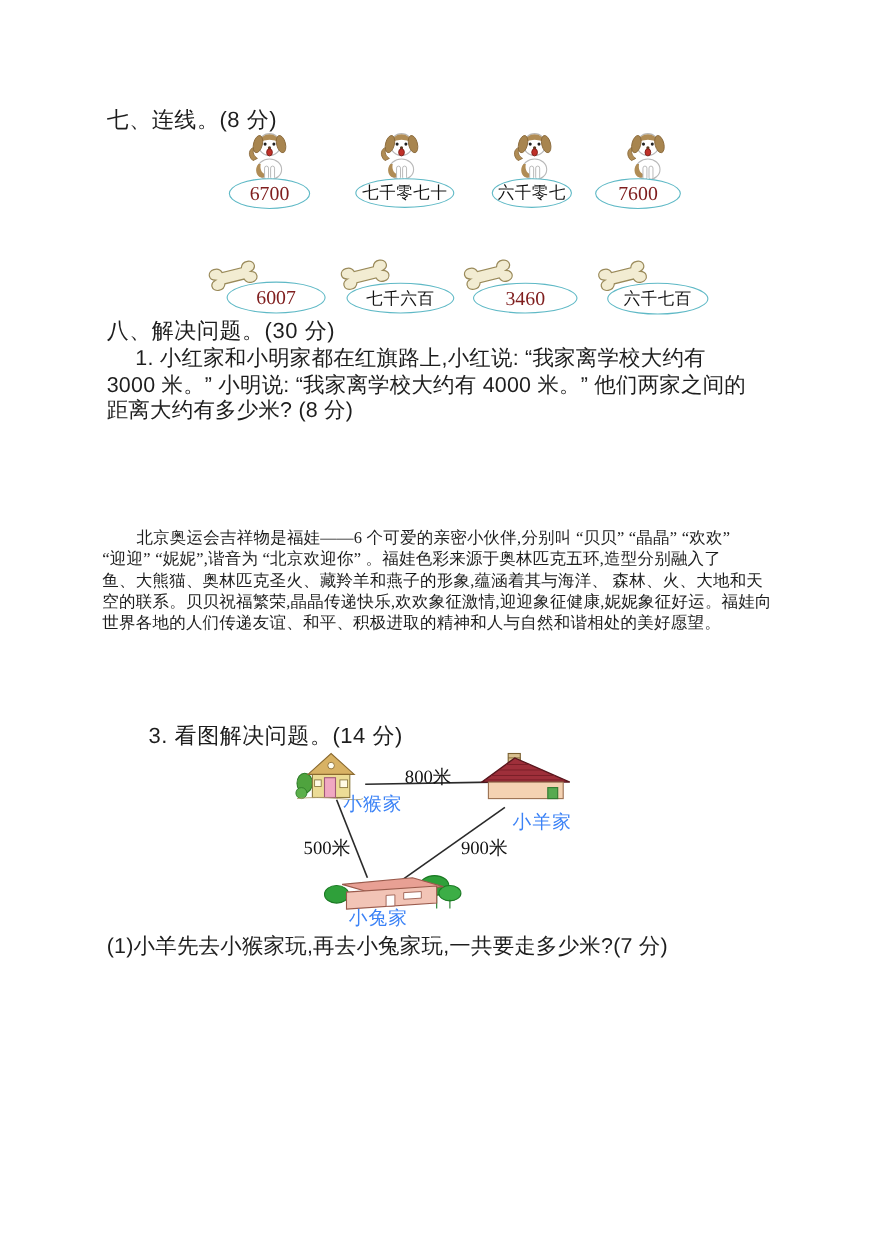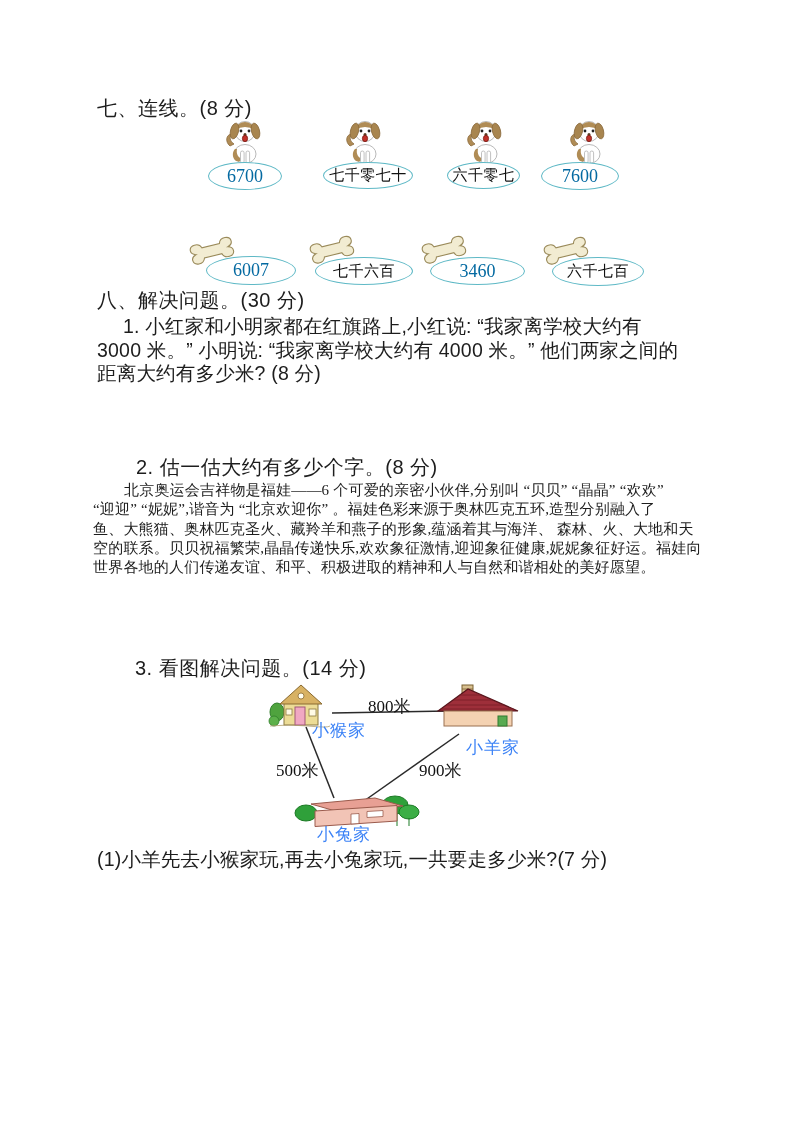--- a/index.html
+++ b/index.html
@@ -10,21 +10,21 @@
   .abs{position:absolute;}
   .sec-title{font-size:20px;letter-spacing:0.5px;white-space:nowrap;}
   .prob-line{font-size:19.5px;line-height:23.5px;white-space:nowrap;letter-spacing:0.2px;}
   .p1 .prob-line:first-child{padding-left:26px;}
   .passage .pass-line{font-family:"Liberation Serif",serif;font-size:15px;line-height:19.3px;white-space:nowrap;letter-spacing:0.2px;}
   .passage .pass-line:first-child{padding-left:31px;}
   .oval{
     border:1.6px solid #5fb9c6;border-radius:50%;background:#ffffff;
     display:flex;align-items:center;justify-content:center;
   }
-  .oval-num{font-family:"Liberation Serif",serif;font-size:18px;color:#0369a1;}
+  .oval-num{font-family:"Liberation Serif",serif;font-size:18px;color:#7f1d1d;}
   .oval-cn{font-family:"Liberation Serif",serif;font-size:15px;color:#111;letter-spacing:0.5px;}
   .dist-label{font-family:"Liberation Serif",serif;font-size:17px;color:#111;white-space:nowrap;}
   .house-label{font-family:"Liberation Serif",serif;font-size:17px;color:#3b82f6;white-space:nowrap;letter-spacing:1px;}
   .question{font-size:19.5px;white-space:nowrap;letter-spacing:0.2px;}
 </style>
 </head>
 <body>
 
 <div id="page">
 
@@ -139,21 +139,20 @@
   </svg>
 
   <div class="abs sec-title" style="left:97px;top:287px">八、解决问题。(30 分)</div>
 
   <div class="abs p1" style="left:97px;top:315px">
     <div class="prob-line">1. 小红家和小明家都在红旗路上,小红说: “我家离学校大约有</div>
     <div class="prob-line">3000 米。” 小明说: “我家离学校大约有 4000 米。” 他们两家之间的</div>
     <div class="prob-line">距离大约有多少米? (8 分)</div>
   </div>
 
-  <div class="abs sec-title" style="left:136px;top:454px">2. 估一估大约有多少个字。(8 分)</div>
 
   <div class="abs passage" style="left:93px;top:481px">
     <div class="pass-line">北京奥运会吉祥物是福娃——6 个可爱的亲密小伙伴,分别叫 “贝贝” “晶晶” “欢欢”</div>
     <div class="pass-line">“迎迎” “妮妮”,谐音为 “北京欢迎你” 。福娃色彩来源于奥林匹克五环,造型分别融入了</div>
     <div class="pass-line">鱼、大熊猫、奥林匹克圣火、藏羚羊和燕子的形象,蕴涵着其与海洋、 森林、火、大地和天</div>
     <div class="pass-line">空的联系。贝贝祝福繁荣,晶晶传递快乐,欢欢象征激情,迎迎象征健康,妮妮象征好运。福娃向</div>
     <div class="pass-line">世界各地的人们传递友谊、和平、积极进取的精神和人与自然和谐相处的美好愿望。</div>
   </div>
 
   <div class="abs sec-title" style="left:135px;top:655px">3. 看图解决问题。(14 分)</div>

